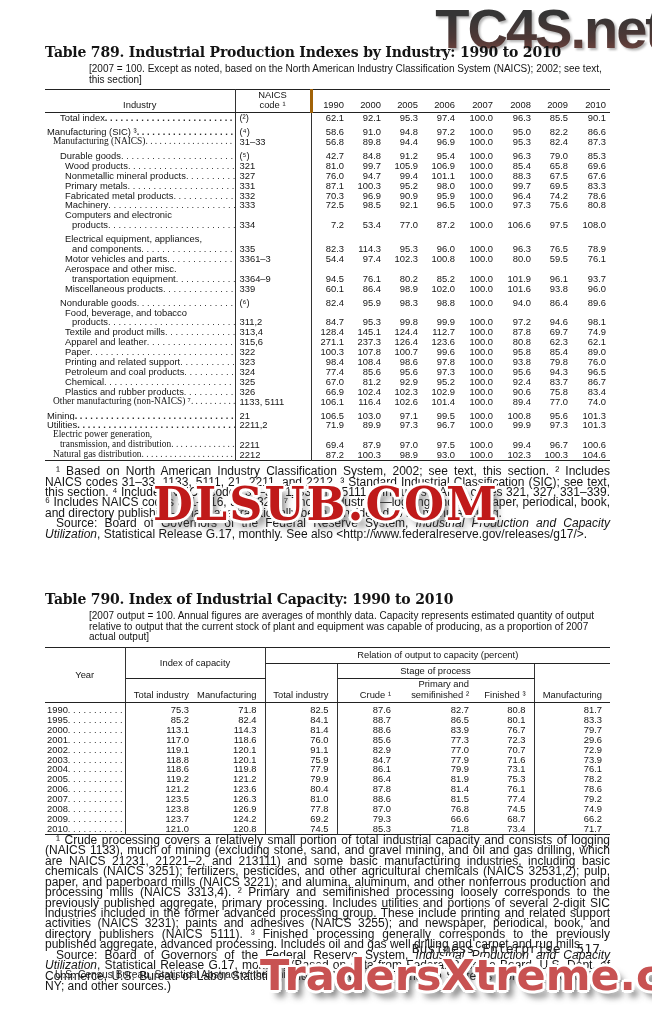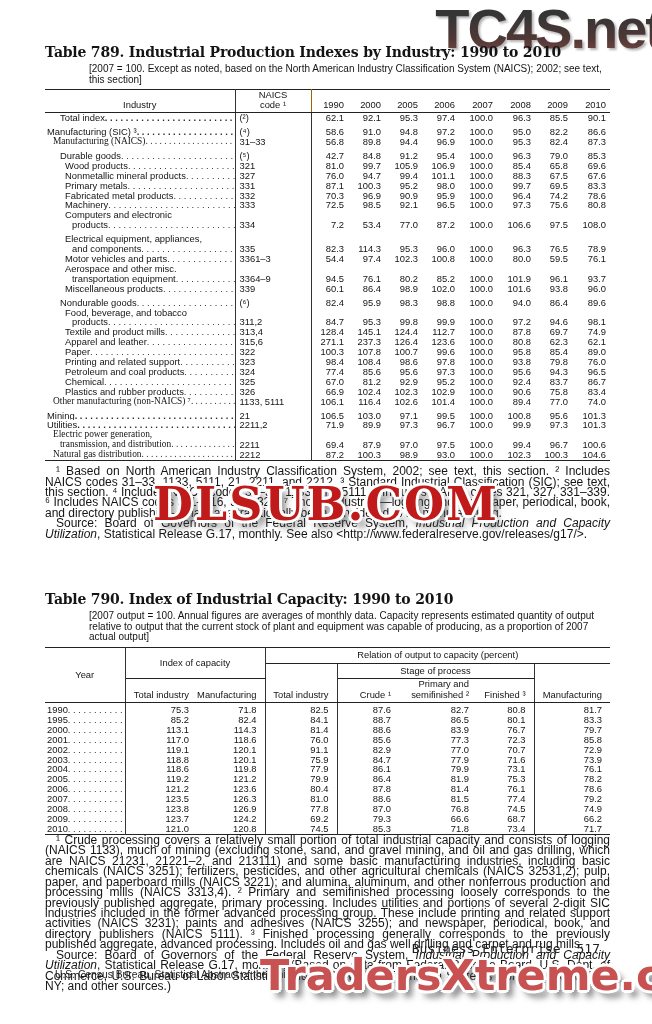--- a/index.html
+++ b/index.html
@@ -12,21 +12,21 @@
   .note{font-size:10px;line-height:10.6px;margin:0 0 4px 0;padding-left:44px;}
 
   
   table{border-collapse:collapse;table-layout:fixed;width:565px;}
   th,td{padding:0;font-weight:normal;}
 
   
   .t789{font-size:9.4px;border-top:1.5px solid #222;border-bottom:1.5px solid #222;margin-bottom:5px;}
   .t789 thead th{border-bottom:1px solid #222;vertical-align:bottom;font-size:9.4px;line-height:10px;padding-bottom:2px;}
   .t789 .h-ind{text-align:center;border-right:1px solid #333;}
-  .t789 .h-naics{text-align:center;border-right:1px solid #a16207;}
+  .t789 .h-naics{text-align:center;border-right:3px solid #a16207;}
   .t789 .h-yr{text-align:right;padding-right:4px;}
   .t789 td{line-height:9.9px;vertical-align:bottom;}
   .t789 .lc{border-right:1px solid #333;overflow:hidden;}
   .t789 .nc{border-right:1px solid #333;padding-left:4px;white-space:nowrap;overflow:hidden;}
   .t789 .vc{text-align:right;padding-right:4px;white-space:nowrap;}
   .t789 tr.b{font-weight:bold;}
   .t789 tr.sp td{padding-top:4px;}
   .t789 tbody tr:first-child td{padding-top:0;}
   .ll{display:flex;white-space:nowrap;}
   .ll.cont span:first-child{padding-left:7px;}
@@ -704,21 +704,21 @@
                 <span>2001</span>
                 <span class="dots"></span>
               </div>
             </td>
             <td>117.0</td>
             <td class="br">118.6</td>
             <td class="br">76.0</td>
             <td>85.6</td>
             <td>77.3</td>
             <td class="br">72.3</td>
-            <td>85.8</td>
+            <td>29.6</td>
           </tr>
           <tr>
             <td class="yc">
               <div class="ll">
                 <span>2002</span>
                 <span class="dots"></span>
               </div>
             </td>
             <td>119.1</td>
             <td class="br">120.1</td>

